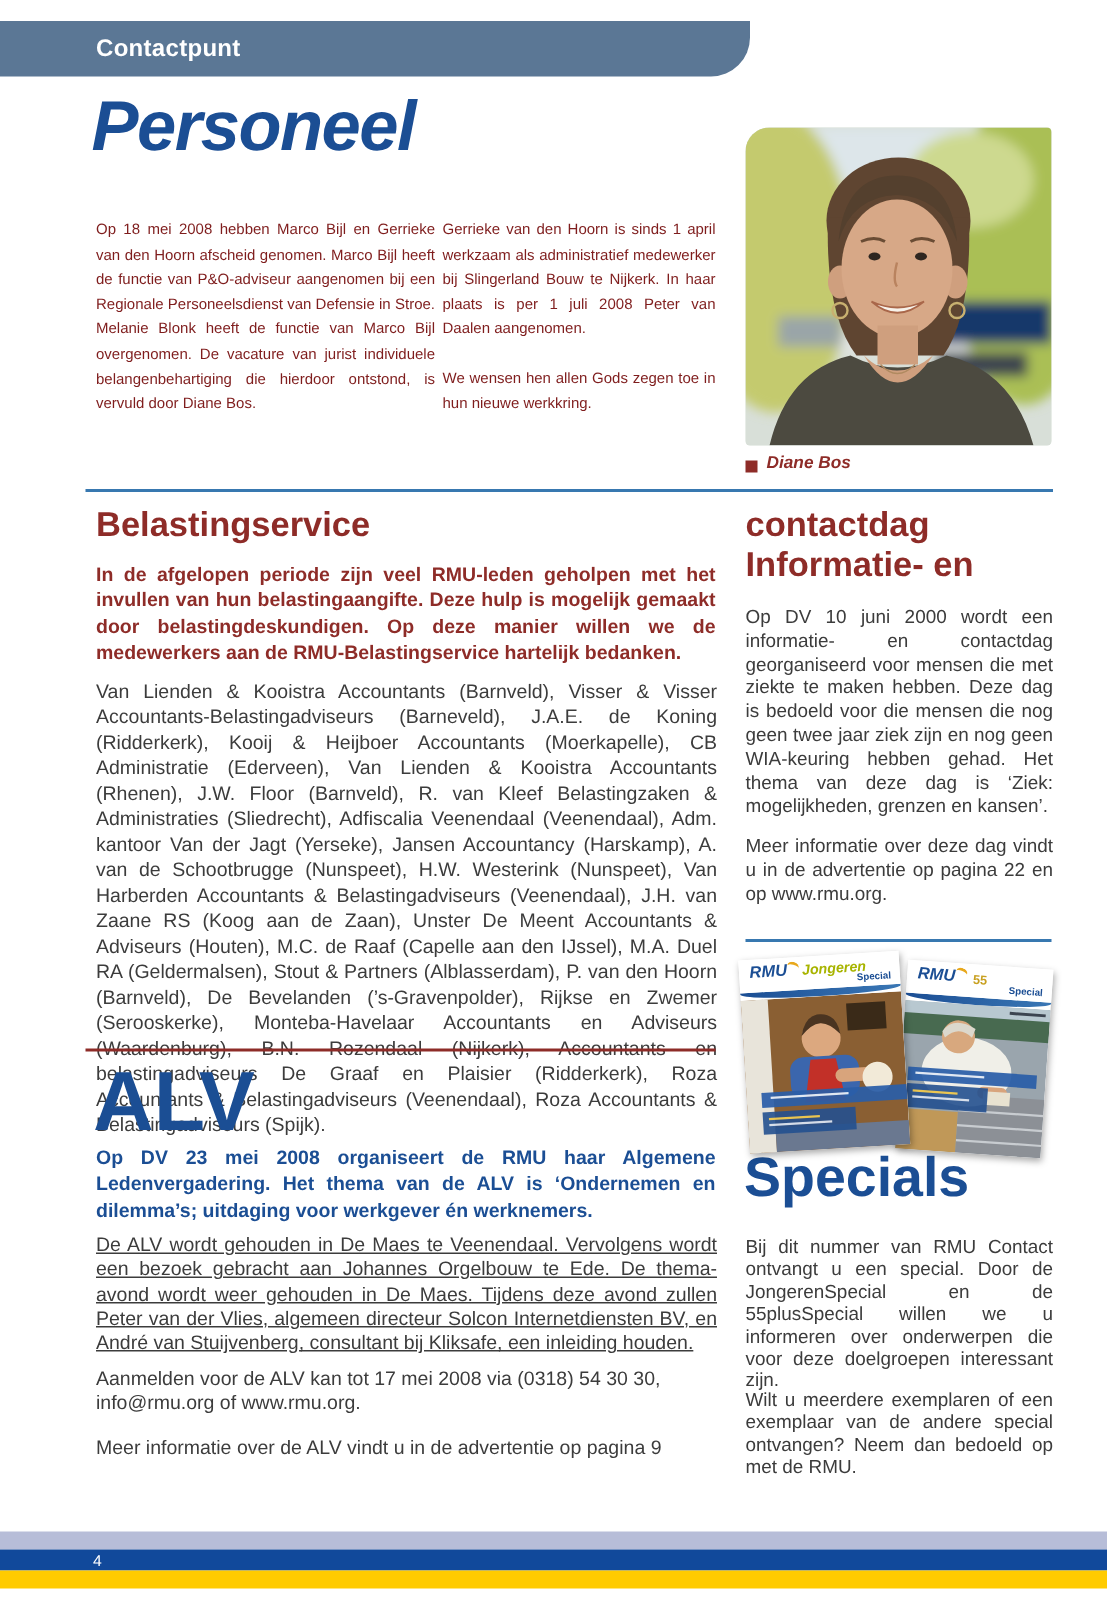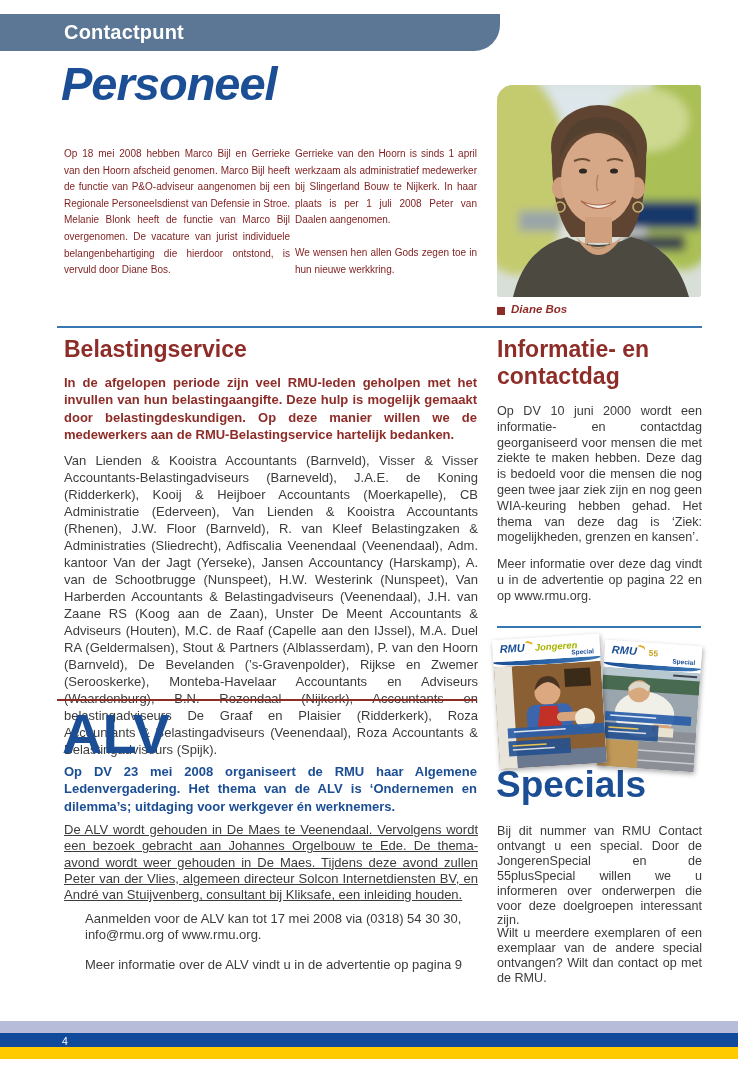--- a/index.html
+++ b/index.html
@@ -1,21 +1,21 @@
 <!DOCTYPE html>
 <html lang="nl"><head>
 <meta charset="utf-8">
 <style>
   html,body{margin:0;padding:0;background:#fff;}
   .page{position:relative;width:738px;height:1068px;background:#fff;overflow:hidden;
         font-family:"Liberation Sans",sans-serif;color:#3c3c3c;}
   
   .tab{position:absolute;left:0;top:14px;width:500px;height:37px;background:#5b7795;
        border-radius:0 0 26px 0;display:flex;align-items:center;}
-  .tab-label{color:#fff;font-weight:bold;font-size:20px;margin-left:64px;letter-spacing:.2px;}
+  .tab-label{color:#fff;font-weight:bold;font-size:16px;margin-left:64px;letter-spacing:.2px;}
   
   .title-personeel{position:absolute;left:61px;top:56px;font-size:47px;font-weight:bold;
        font-style:italic;color:#1b4e94;letter-spacing:-1px;}
   .bodytext{font-size:10px;line-height:16.6px;text-align:justify;color:#7f1d1d;}
   .col1{position:absolute;left:64px;top:146px;width:226px;}
   .col2{position:absolute;left:295px;top:146px;width:182px;}
   .col2 .p2{margin-top:16px;}
   .photo{position:absolute;left:497px;top:85px;width:204px;height:212px;
        border-radius:16px 3px 3px 3px;overflow:hidden;background:#d8dfd8;}
   .caption{position:absolute;left:497px;top:303px;display:flex;align-items:flex-end;gap:6px;}
@@ -30,21 +30,21 @@
   .h-maroon{position:absolute;font-weight:bold;color:#8e2c28;font-size:23px;line-height:27px;}
   .belasting-title{left:64px;top:336px;}
   .intro{position:absolute;font-weight:bold;font-size:13px;line-height:17.3px;text-align:justify;}
   .intro-maroon{left:64px;top:374px;width:413px;color:#8e2c28;}
   .belasting-body{position:absolute;left:64px;top:452px;width:414px;font-size:13px;
        line-height:17px;text-align:justify;}
   
   .alv-title{position:absolute;left:62px;top:701px;font-size:56px;font-weight:bold;color:#1b4e94;}
   .intro-blue{left:64px;top:763px;width:413px;color:#1b4e94;}
   .alv-p1{position:absolute;left:64px;top:822px;width:414px;font-size:13px;line-height:16.3px;text-align:justify;text-decoration:underline;}
-  .alv-lines{position:absolute;left:64px;font-size:13px;line-height:16.3px;margin-left:21px;}
+  .alv-lines{position:absolute;left:64px;font-size:13px;line-height:16.3px;}
   .alv-p2{top:911px;}
   .alv-p3{top:957px;}
   
   .info-title{left:497px;top:336px;}
   .rcol{position:absolute;left:497px;width:205px;font-size:12.6px;line-height:15.8px;text-align:justify;}
   .info-p1{top:404px;}
   .info-p2{top:557px;}
   .specials-title{position:absolute;left:496px;top:764px;font-size:37px;font-weight:bold;color:#1b4e94;}
   .specials-p1{top:824px;line-height:14.9px;}
   .specials-p2{top:926px;line-height:14.9px;}
@@ -144,22 +144,22 @@
   <div class="alv-p1">De ALV wordt gehouden in De Maes te Veenendaal. Vervolgens wordt een bezoek gebracht aan Johannes Orgelbouw te Ede. De thema-avond wordt weer gehouden in De Maes. Tijdens deze avond zullen Peter van der Vlies, algemeen directeur Solcon Internetdiensten BV, en André van Stuijvenberg, consultant bij Kliksafe, een inleiding houden.</div>
   <div class="alv-lines alv-p2">
     <div>Aanmelden voor de ALV kan tot 17 mei 2008 via (0318) 54 30 30,</div>
     <div>info@rmu.org of www.rmu.org.</div>
   </div>
   <div class="alv-lines alv-p3">
     <div>Meer informatie over de ALV vindt u in de advertentie op pagina 9</div>
   </div>
 
   <div class="h-maroon info-title">
+    <div>contactdag</div>
     <div>Informatie- en</div>
-    <div>contactdag</div>
   </div>
   <div class="rcol info-p1">Op DV 10 juni 2000 wordt een informatie- en contactdag georganiseerd voor mensen die met ziekte te maken hebben. Deze dag is bedoeld voor die mensen die nog geen twee jaar ziek zijn en nog geen WIA-keuring hebben gehad. Het thema van deze dag is ‘Ziek: mogelijkheden, grenzen en kansen’.</div>
   <div class="rcol info-p2">Meer informatie over deze dag vindt u in de advertentie op pagina 22 en op www.rmu.org.</div>
 
   <div class="rule rule-blue-right"></div>
 
   <div class="cover cover-left">
     <div class="cover-hd">
       <span class="rmu-logo">RMU</span>
       <span class="rmu-swoosh"></span>
@@ -212,20 +212,20 @@
       <rect x="5" y="44" width="86" height="9" fill="#2a5ea8" opacity="0.93"></rect>
       <rect x="10" y="47" width="46" height="1.5" fill="#fff" opacity="0.85"></rect>
       <rect x="5" y="55" width="54" height="16" fill="#24508f" opacity="0.9"></rect>
       <rect x="9" y="59" width="30" height="1.5" fill="#ffd24a" opacity="0.9"></rect>
       <rect x="9" y="63" width="38" height="1.5" fill="#fff" opacity="0.8"></rect>
     </svg>
   </div>
 
   <div class="specials-title">Specials</div>
   <div class="rcol specials-p1">Bij dit nummer van RMU Contact ontvangt u een special. Door de JongerenSpecial en de 55plusSpecial willen we u informeren over onderwerpen die voor deze doelgroepen interessant zijn.</div>
-  <div class="rcol specials-p2">Wilt u meerdere exemplaren of een exemplaar van de andere special ontvangen? Wilt dan contact op met de RMU.</div>
+  <div class="rcol specials-p2">Wilt u meerdere exemplaren of een exemplaar van de andere special ontvangen? Neem dan bedoeld op met de RMU.</div>
 
   <div class="bar bar-lav"></div>
   <div class="bar bar-blue"></div>
   <div class="bar bar-yellow"></div>
   <div class="page-num">4</div>
 
 </div>
 
 </body></html>

